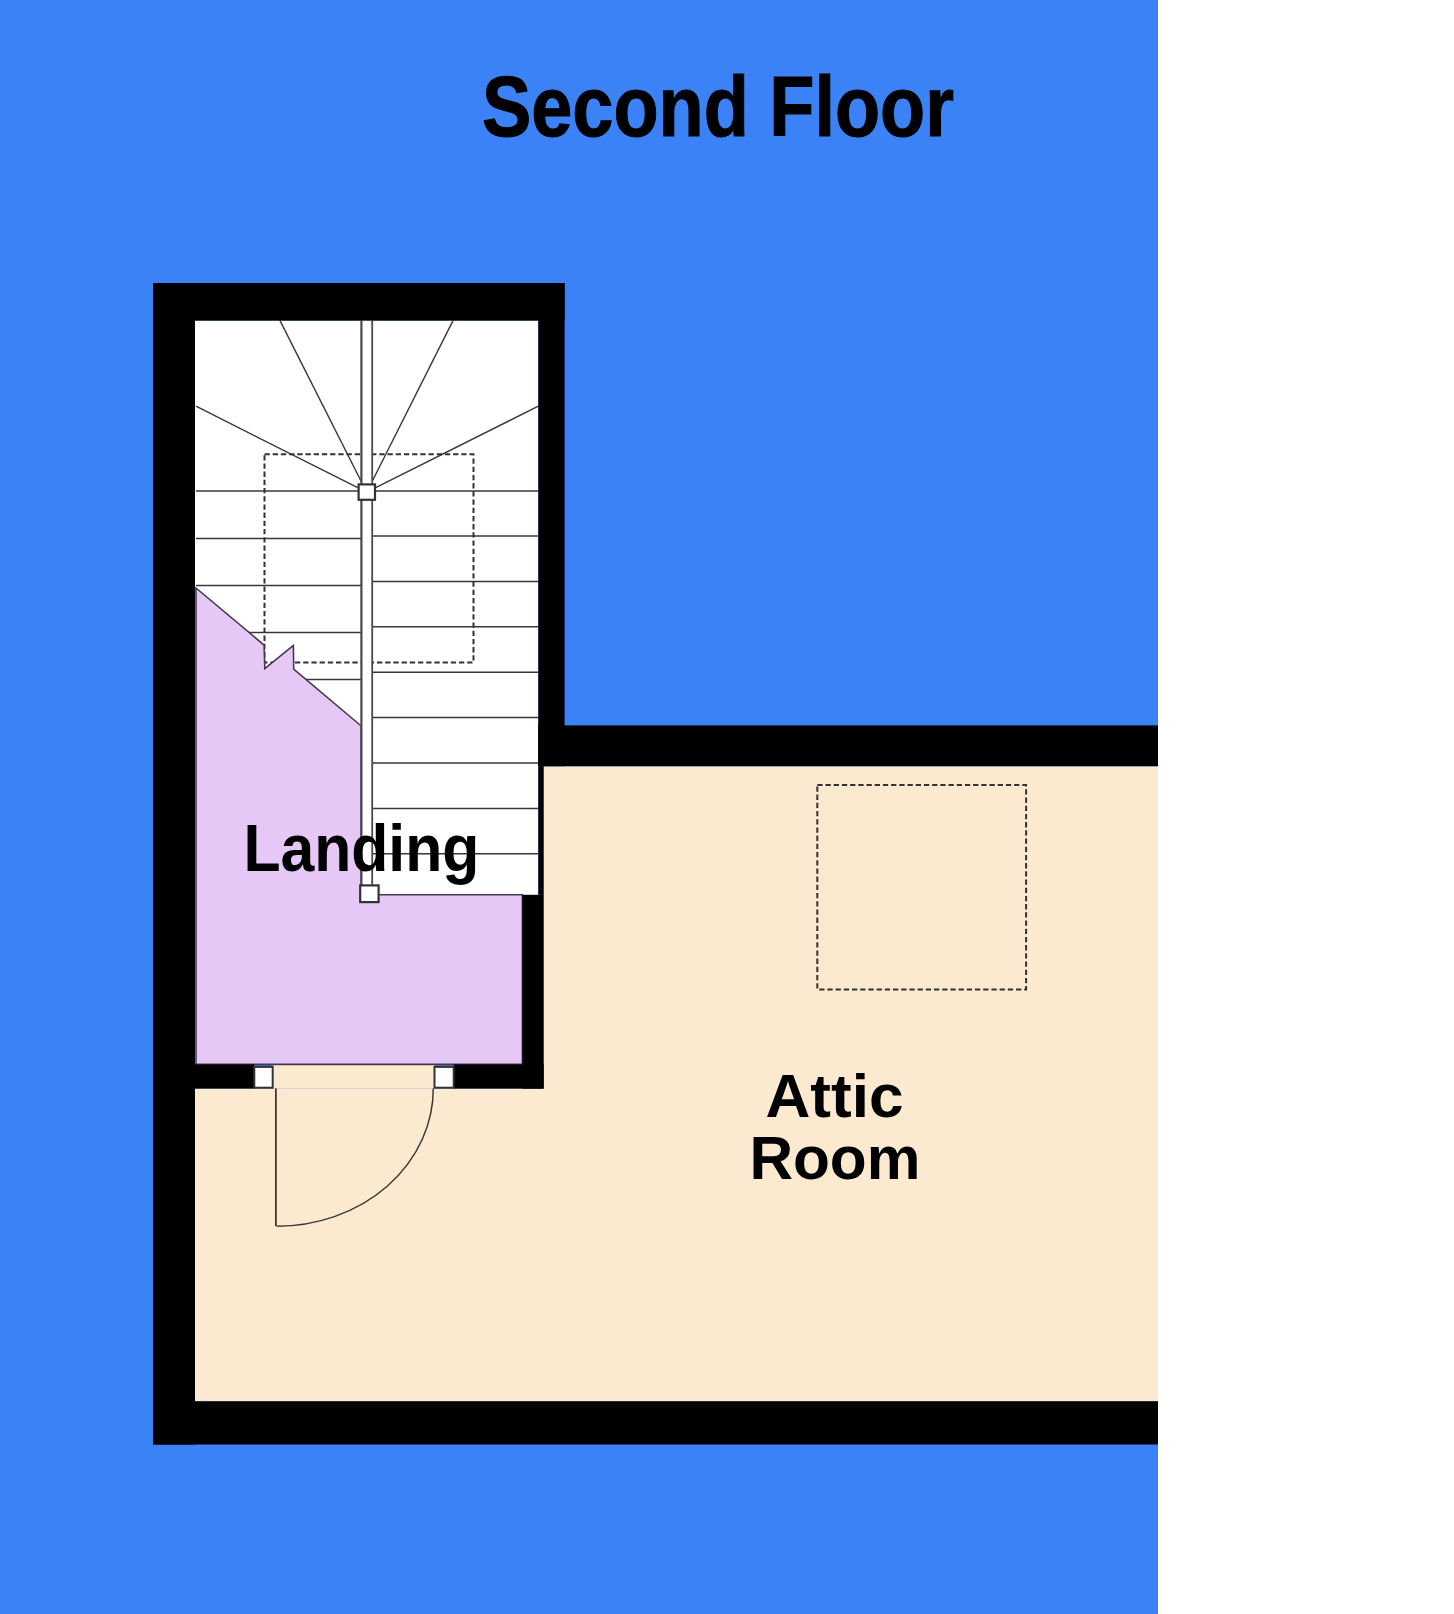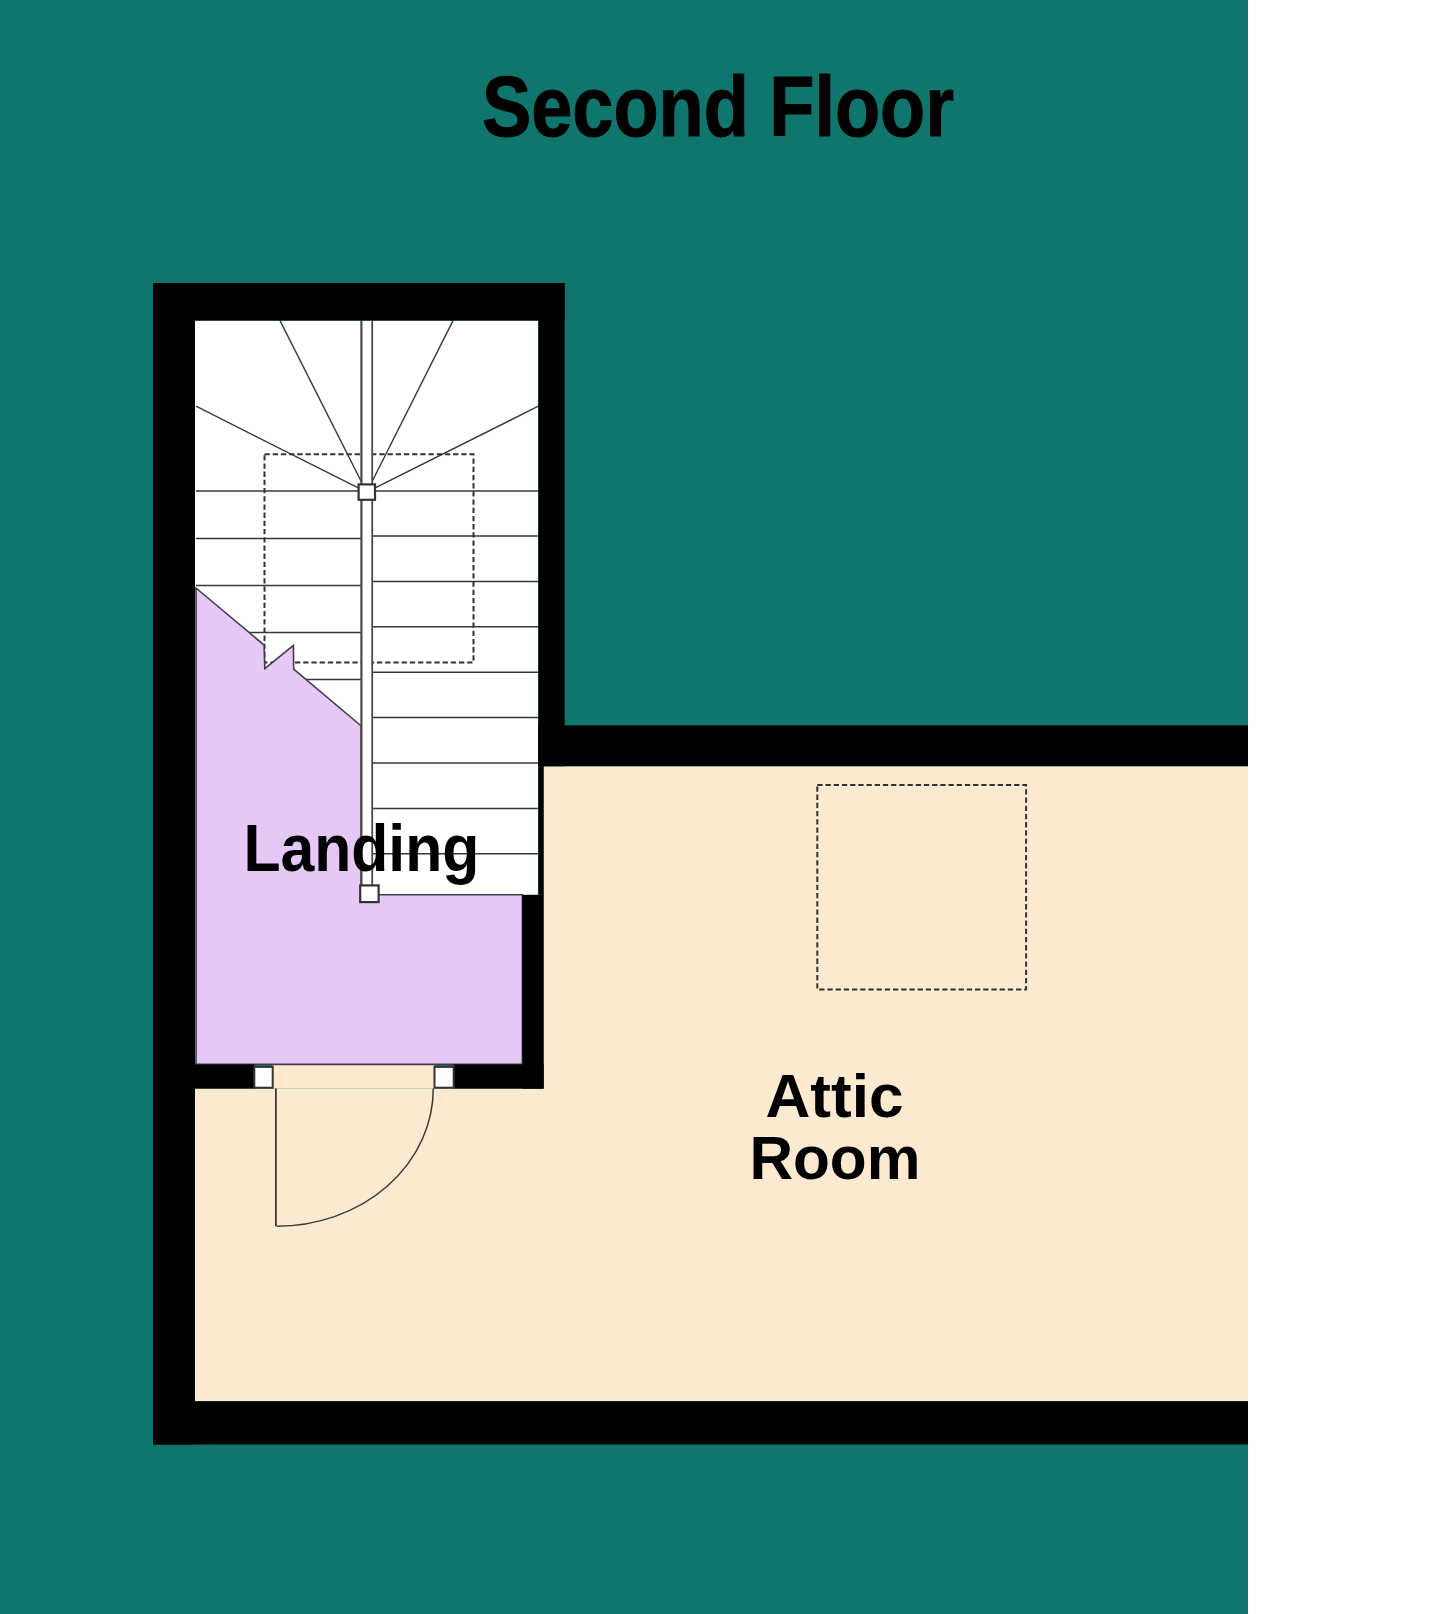--- a/index.html
+++ b/index.html
@@ -1,16 +1,16 @@
 <!DOCTYPE html>
 <html><head>
 <meta charset="utf-8">
 <style>
   html,body{margin:0;padding:0;background:#ffffff;}
-  #page{position:relative;width:1248px;height:1614px;background:#0f766e;overflow:hidden;}
+  #page{position:relative;width:1158px;height:1614px;background:#3b82f6;overflow:hidden;}
   svg{position:absolute;left:0;top:0;}
   text{font-family:"Liberation Sans", sans-serif;font-weight:bold;fill:#000000;}
 </style>
 </head>
 <body>
 <div id="page">
 <svg width="1454" height="1614" viewBox="0 0 1454 1614">
 
   <rect x="195" y="320.6" width="343.3" height="743.8" fill="#ffffff"></rect>
 

